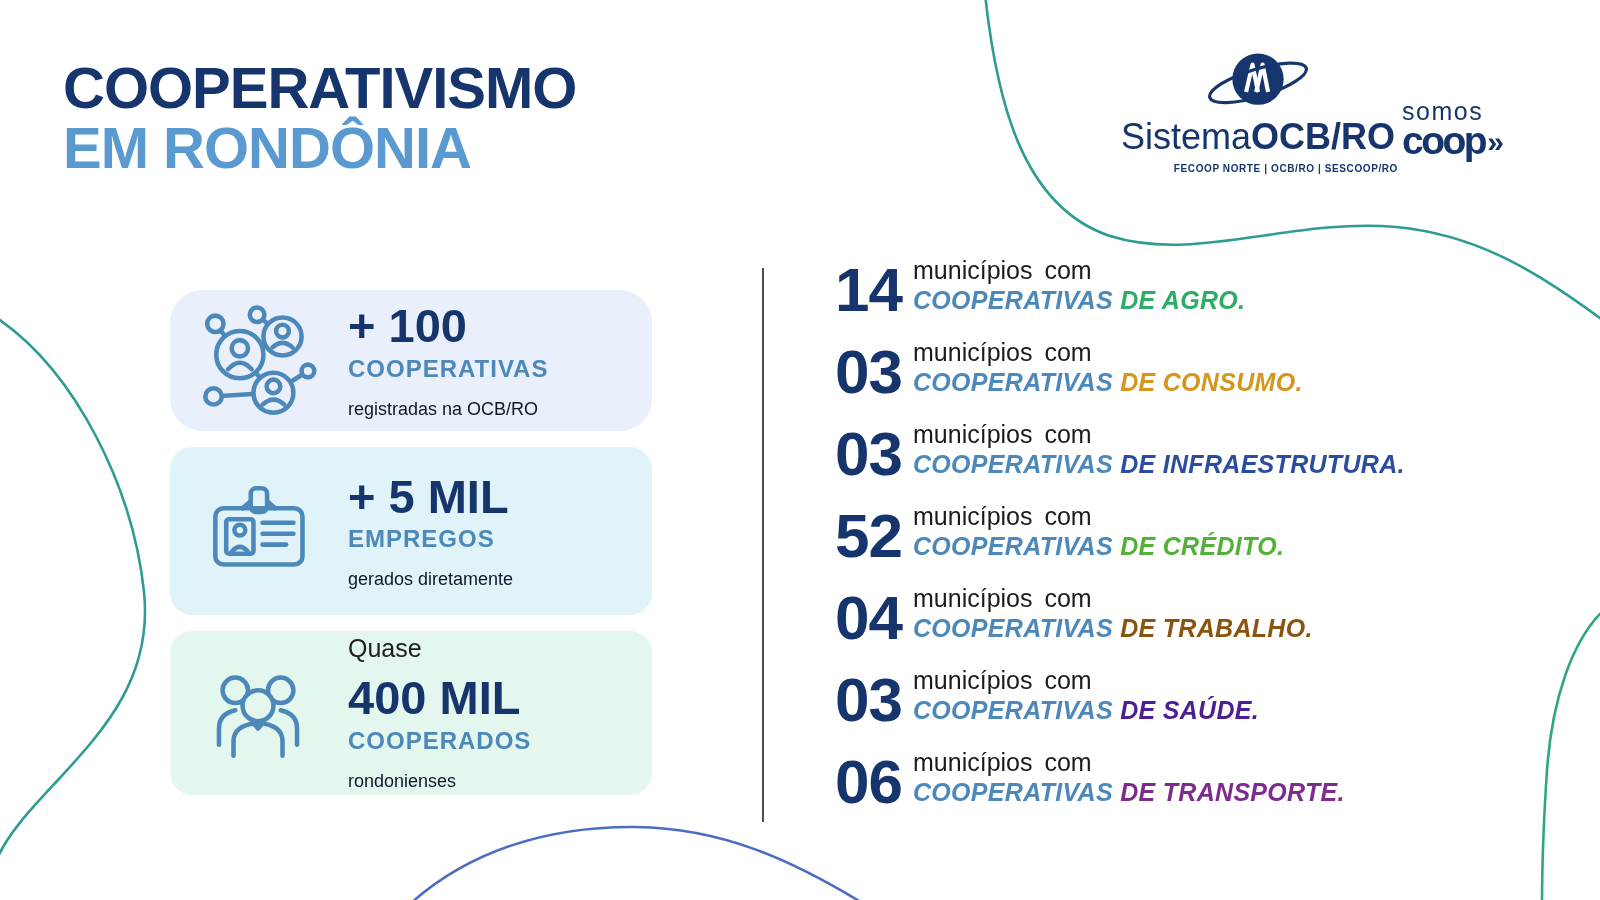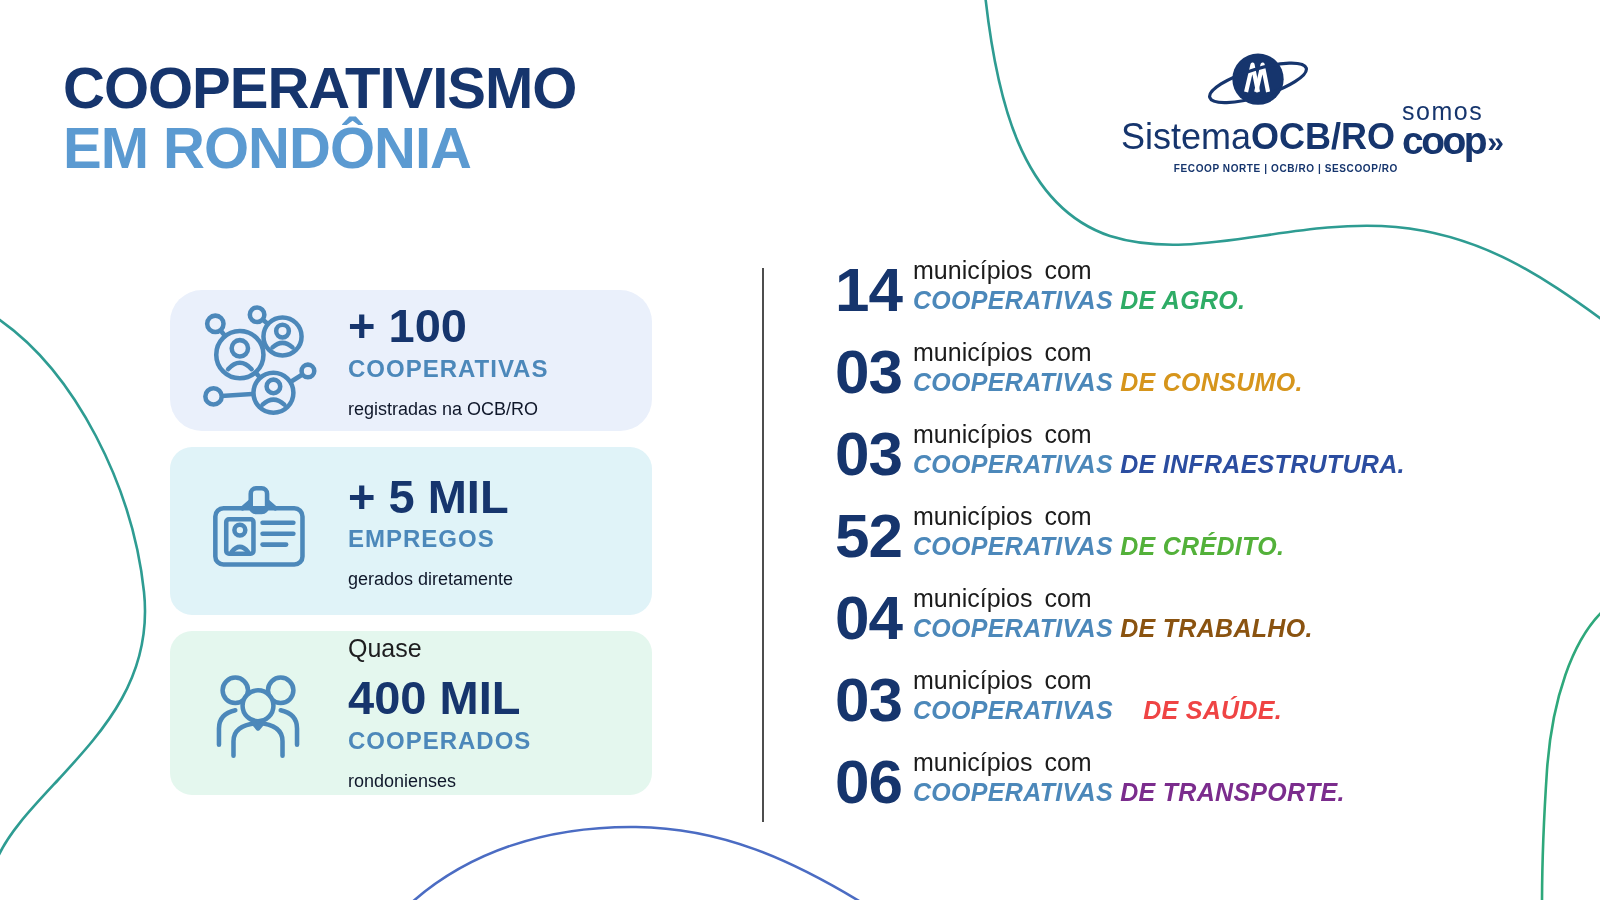--- a/index.html
+++ b/index.html
@@ -208,21 +208,21 @@
       <div class="muni-text">
         <div class="muni-line1">municípios com</div>
         <div class="muni-line2"><span class="muni-coop">COOPERATIVAS </span><span style="color: rgb(138, 83, 16);">DE TRABALHO.</span></div>
       </div>
     </div>
 
     <div class="muni-row">
       <div class="muni-number">03</div>
       <div class="muni-text">
         <div class="muni-line1">municípios com</div>
-        <div class="muni-line2"><span class="muni-coop">COOPERATIVAS </span><span style="color: #ef4444; margin-left: 23px;">DE SAÚDE.</span></div>
+        <div class="muni-line2"><span class="muni-coop">COOPERATIVAS </span><span style="color: #4c1d95;">DE SAÚDE.</span></div>
       </div>
     </div>
 
     <div class="muni-row">
       <div class="muni-number">06</div>
       <div class="muni-text">
         <div class="muni-line1">municípios com</div>
         <div class="muni-line2"><span class="muni-coop">COOPERATIVAS </span><span style="color: rgb(123, 44, 141);">DE TRANSPORTE.</span></div>
       </div>
     </div>

